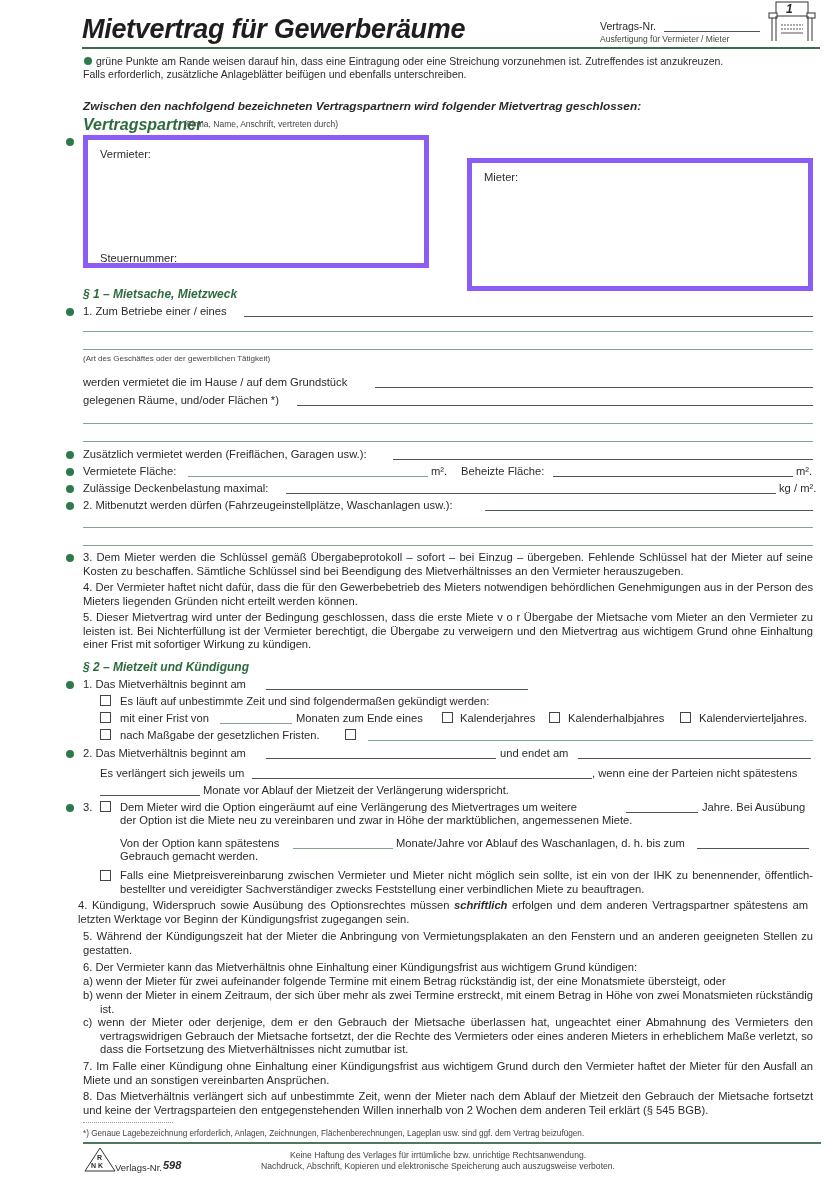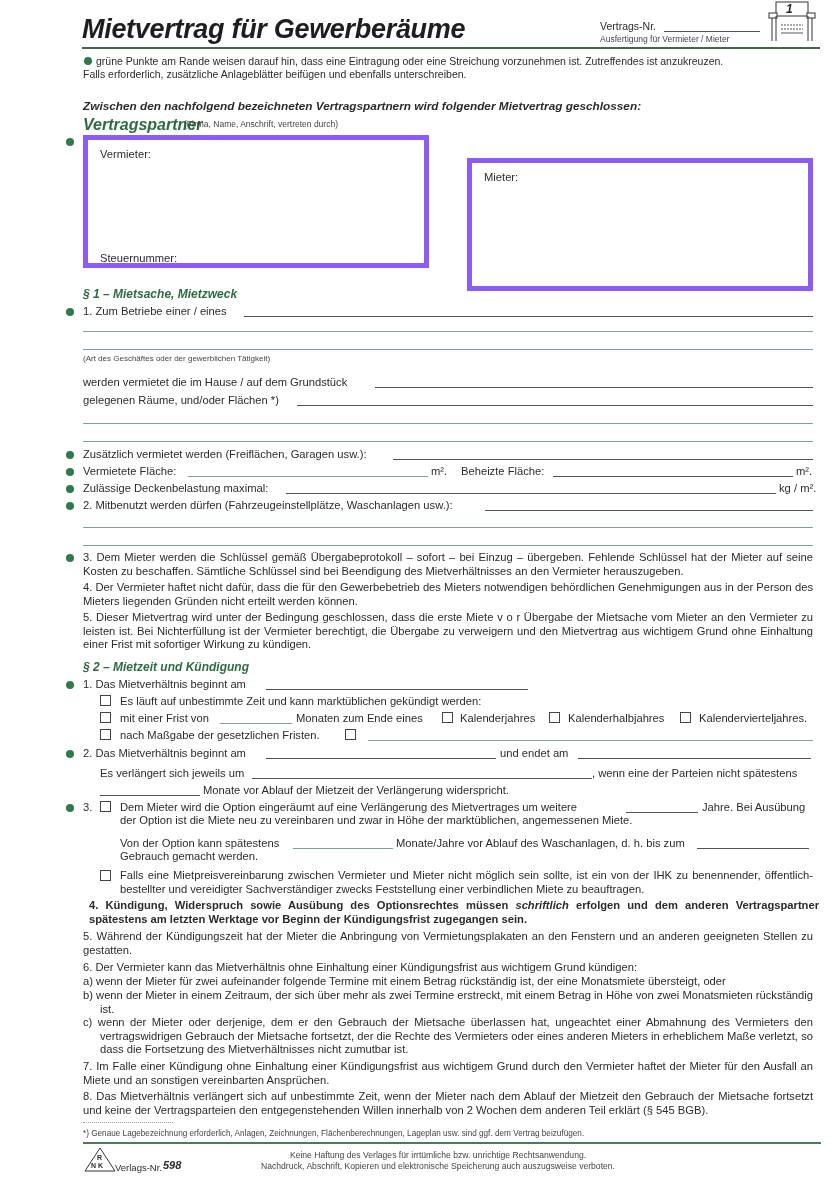--- a/index.html
+++ b/index.html
@@ -98,21 +98,21 @@
 <div class="p" style="left:83px;top:551px;width:730px;">3.  Dem Mieter werden die Schlüssel gemäß Übergabeprotokoll – sofort – bei Einzug – übergeben. Fehlende Schlüssel hat der Mieter auf seine Kosten zu beschaffen. Sämtliche Schlüssel sind bei Beendigung des Mietverhältnisses an den Vermieter herauszugeben.</div>
 <div class="p" style="left:83px;top:581px;width:730px;">4.  Der Vermieter haftet nicht dafür, dass die für den Gewerbebetrieb des Mieters notwendigen behördlichen Genehmigungen aus in der Person des Mieters liegenden Gründen nicht erteilt werden können.</div>
 <div class="p" style="left:83px;top:611px;width:730px;">5.  Dieser Mietvertrag wird unter der Bedingung geschlossen, dass die erste Miete  v o r  Übergabe der Mietsache vom Mieter an den Vermieter zu leisten ist. Bei Nichterfüllung ist der Vermieter berechtigt, die Übergabe zu verweigern und den Mietvertrag aus wichtigem Grund ohne Einhaltung einer Frist mit sofortiger Wirkung zu kündigen.</div>
 
 <div class="h" style="left:83px;top:660px;">§ 2 – Mietzeit und Kündigung</div>
 <div class="dot" style="left:66px;top:681px;"></div>
 <div class="t" style="left:83px;top:678px;">1.  Das Mietverhältnis beginnt am</div>
 <div class="line" style="left:266px;top:689px;width:262px;"></div>
 
 <div class="cb" style="left:100px;top:695px;"></div>
-<div class="t" style="left:120px;top:695px;">Es läuft auf unbestimmte Zeit und kann marktüblichen gekündigt werden:</div>
+<div class="t" style="left:120px;top:695px;">Es läuft auf unbestimmte Zeit und sind folgendermaßen gekündigt werden:</div>
 
 <div class="cb" style="left:100px;top:712px;"></div>
 <div class="t" style="left:120px;top:712px;">mit einer Frist von</div>
 <div class="gline" style="left:220px;top:723px;width:72px;"></div>
 <div class="t" style="left:296px;top:712px;text-align:center;">Monaten zum Ende eines</div>
 <div class="cb" style="left:442px;top:712px;"></div>
 <div class="t" style="left:460px;top:712px;">Kalenderjahres</div>
 <div class="cb" style="left:549px;top:712px;"></div>
 <div class="t" style="left:568px;top:712px;">Kalenderhalbjahres</div>
 <div class="cb" style="left:680px;top:712px;"></div>
@@ -146,21 +146,21 @@
 
 <div class="t" style="left:120px;top:837px;">Von der Option kann spätestens</div>
 <div class="gline" style="left:293px;top:848px;width:100px;"></div>
 <div class="t" style="left:396px;top:837px;">Monate/Jahre vor Ablauf des Waschanlagen, d. h. bis zum</div>
 <div class="line" style="left:697px;top:848px;width:112px;"></div>
 <div class="t" style="left:120px;top:850px;">Gebrauch gemacht werden.</div>
 
 <div class="cb" style="left:100px;top:870px;"></div>
 <div class="p" style="left:120px;top:869px;width:693px;">Falls eine Mietpreisvereinbarung zwischen Vermieter und Mieter nicht möglich sein sollte, ist ein von der IHK zu benennender, öffentlich-bestellter und vereidigter Sachverständiger zwecks Feststellung einer verbindlichen Miete zu beauftragen.</div>
 
-<div class="p" style="left:89px;top:899px;width:730px;font-weight:bold;"><span>4.  Kündigung, Widerspruch sowie Ausübung des Optionsrechtes müssen</span> <b><i>schriftlich</i></b> <span>erfolgen und dem anderen Vertragspartner spätestens am letzten Werktage vor Beginn der Kündigungsfrist zugegangen sein.</span></div>
+<div class="p" style="left:78px;top:899px;width:730px;"><span>4.  Kündigung, Widerspruch sowie Ausübung des Optionsrechtes müssen</span> <b><i>schriftlich</i></b> <span>erfolgen und dem anderen Vertragspartner spätestens am letzten Werktage vor Beginn der Kündigungsfrist zugegangen sein.</span></div>
 <div class="p" style="left:83px;top:930px;width:730px;">5.  Während der Kündigungszeit hat der Mieter die Anbringung von Vermietungsplakaten an den Fenstern und an anderen geeigneten Stellen zu gestatten.</div>
 <div class="p" style="left:83px;top:961px;width:730px;">6.  Der Vermieter kann das Mietverhältnis ohne Einhaltung einer Kündigungsfrist aus wichtigem Grund kündigen:</div>
 <div class="p" style="left:83px;top:975px;width:730px;">a)  wenn der Mieter für zwei aufeinander folgende Termine mit einem Betrag rückständig ist, der eine Monatsmiete übersteigt, oder</div>
 <div class="p" style="left:83px;top:989px;width:730px;padding-left:17px;text-indent:-17px;">b)  wenn der Mieter in einem Zeitraum, der sich über mehr als zwei Termine erstreckt, mit einem Betrag in Höhe von zwei Monatsmieten rückständig ist.</div>
 <div class="p" style="left:83px;top:1016px;width:730px;padding-left:17px;text-indent:-17px;">c)  wenn der Mieter oder derjenige, dem er den Gebrauch der Mietsache überlassen hat, ungeachtet einer Abmahnung des Vermieters den vertragswidrigen Gebrauch der Mietsache fortsetzt, der die Rechte des Vermieters oder eines anderen Mieters in erheblichem Maße verletzt, so dass die Fortsetzung des Mietverhältnisses nicht zumutbar ist.</div>
 <div class="p" style="left:83px;top:1060px;width:730px;">7.  Im Falle einer Kündigung ohne Einhaltung einer Kündigungsfrist aus wichtigem Grund durch den Vermieter haftet der Mieter für den Ausfall an Miete und an sonstigen vereinbarten Ansprüchen.</div>
 <div class="p" style="left:83px;top:1090px;width:730px;">8.  Das Mietverhältnis verlängert sich auf unbestimmte Zeit, wenn der Mieter nach dem Ablauf der Mietzeit den Gebrauch der Mietsache fortsetzt und keine der Vertragsparteien den entgegenstehenden Willen innerhalb von 2 Wochen dem anderen Teil erklärt (§ 545 BGB).</div>
 
 <div class="abs" style="left:83px;top:1122px;width:90px;border-bottom:1px dotted #999;"></div>
 <div class="t" style="left:83px;top:1127px;font-size:8.2px;color:#444;">*)  Genaue Lagebezeichnung erforderlich, Anlagen, Zeichnungen, Flächenberechnungen, Lageplan usw. sind ggf. dem Vertrag beizufügen.</div>

